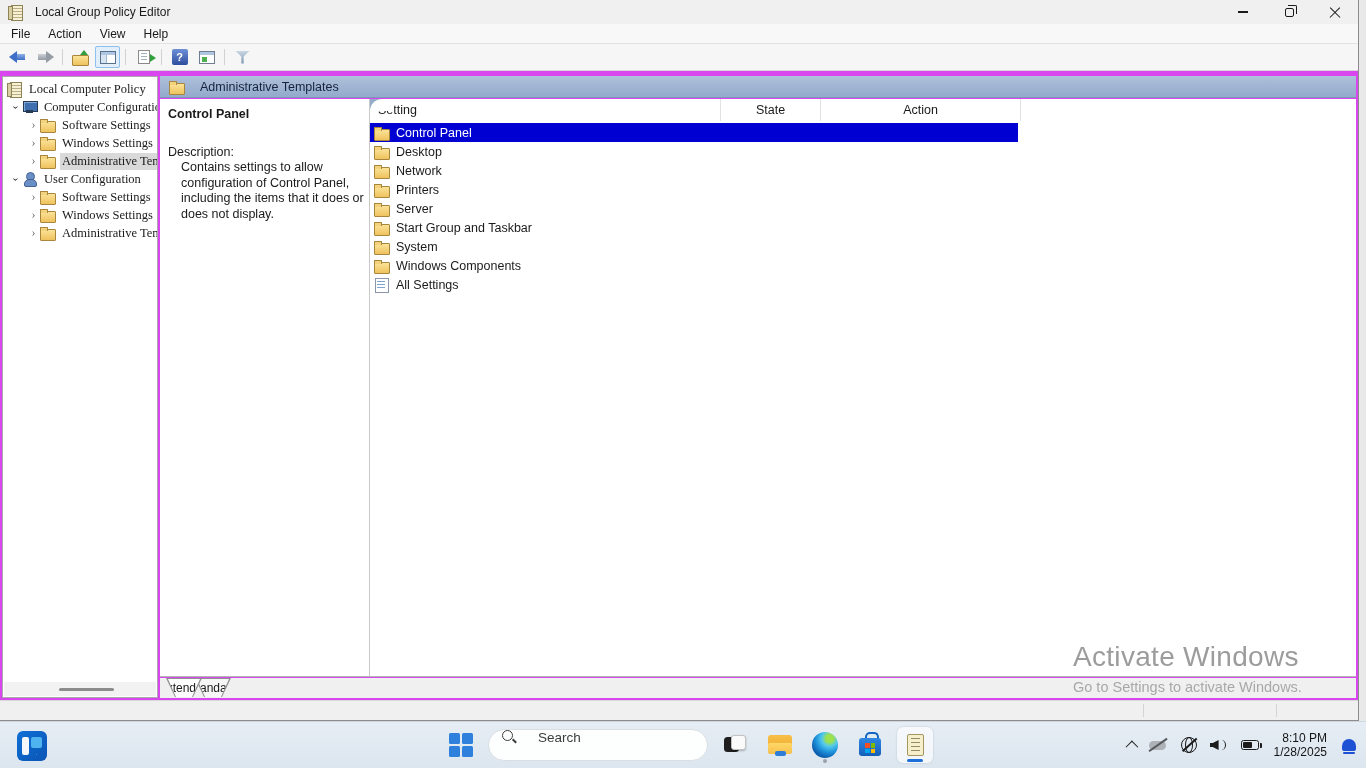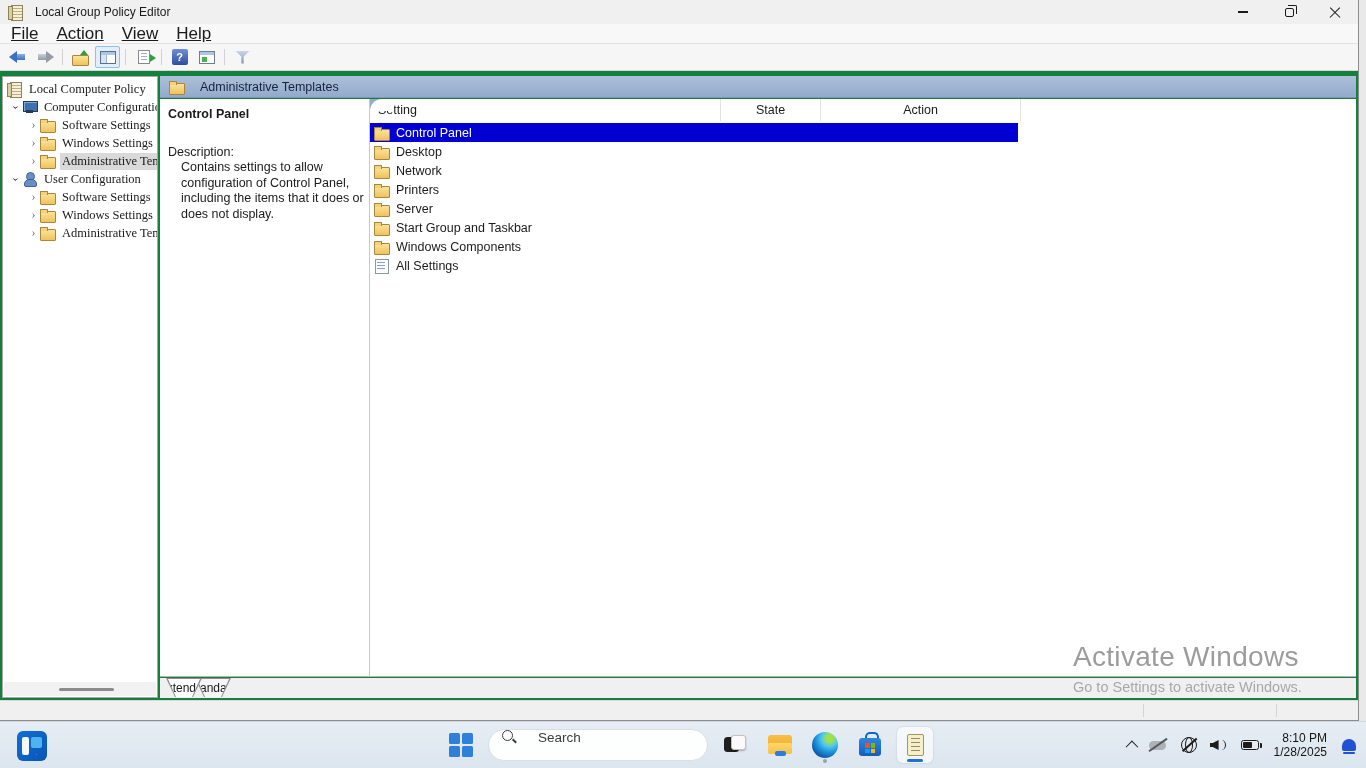--- a/index.html
+++ b/index.html
@@ -1,37 +1,37 @@
 <!DOCTYPE html>
 <html><head>
 <meta charset="utf-8">
 <style>
   * { margin:0; padding:0; box-sizing:border-box; }
   body { font-family:"Liberation Sans","DejaVu Sans",sans-serif; }
   .screen { position:relative; width:1366px; height:768px; background:#E9E9E9; overflow:hidden; }
 
   
-  .window { position:absolute; left:0; top:0; width:1359px; height:721px; background:#15803d;
+  .window { position:absolute; left:0; top:0; width:1359px; height:721px; background:#d946ef;
             border-right:1px solid #8C8C8C; border-bottom:1px solid #8C8C8C; }
 
   .titlebar { height:24px; display:flex; align-items:center; background:#F0F0F0; }
   .titlebar .title { font-size:12px; color:#1A1A1A; margin-left:7px; }
   .win-controls { margin-left:auto; display:flex; height:100%; }
   .wbtn { width:46px; height:100%; display:flex; align-items:center; justify-content:center; }
   .glyph-min { width:10px; height:1.5px; background:#1A1A1A; }
   .glyph-restore { width:9px; height:9px; border:1.1px solid #1A1A1A; border-radius:2px; position:relative; }
   .glyph-restore::before { content:""; position:absolute; top:-3.5px; left:2.5px; width:8px; height:8px;
         border:1.1px solid #1A1A1A; border-left:none; border-bottom:none; border-radius:0 2px 0 0; }
   .glyph-close { position:relative; width:12px; height:12px; }
   .glyph-close::before, .glyph-close::after { content:""; position:absolute; top:5.5px; left:-1px; width:14px; height:1.3px; background:#1A1A1A; }
   .glyph-close::before { transform:rotate(45deg); }
   .glyph-close::after  { transform:rotate(-45deg); }
 
   .menubar { height:20px; display:flex; align-items:center; background:#F8F8F8; border-bottom:1px solid #E2E2E2; padding-left:2px; }
-  .menu-item { font-size:17px; color:#1A1A1A; padding:2px 9px;text-decoration:underline; }
+  .menu-item { font-size:12px; color:#1A1A1A; padding:2px 9px; }
 
   .toolbar { height:27px; display:flex; align-items:center; background:#F6F6F6; border-bottom:1px solid #D7D7D7; padding-left:5px; gap:2px; }
   .tbtn { width:25px; height:22px; display:flex; align-items:center; justify-content:center; position:relative; }
   .tbtn.active { background:#E2EEFA; border:1px solid #8CC0EE; border-radius:2px; }
   .tsep { width:1px; height:16px; background:#D2D2D2; margin:0 3px; }
 
   .tb-back { width:18px; height:12px; position:relative; }
   .tb-back::before { content:""; position:absolute; left:0; top:0; border-top:6px solid transparent; border-bottom:6px solid transparent; border-right:8px solid #3E6FC7; }
   .tb-back::after { content:""; position:absolute; left:8px; top:3px; width:8px; height:6px; background:linear-gradient(#8FAEE4,#3E6FC7); }
   .tb-fwd { width:18px; height:12px; position:relative; }
@@ -347,20 +347,24 @@
                 <div class="lrow">
                   <span class="t-ico folder"></span>
                   <span class="l-label">Server</span>
                 </div>
 
                 <div class="lrow">
                   <span class="t-ico folder"></span>
                   <span class="l-label">Start Group and Taskbar</span>
                 </div>
 
+                <div class="lrow">
+                  <span class="t-ico folder"></span>
+                  <span class="l-label">System</span>
+                </div>
 
                 <div class="lrow">
                   <span class="t-ico folder"></span>
                   <span class="l-label">Windows Components</span>
                 </div>
 
                 <div class="lrow">
                   <span class="t-ico allsettings"></span>
                   <span class="l-label">All Settings</span>
                 </div>

